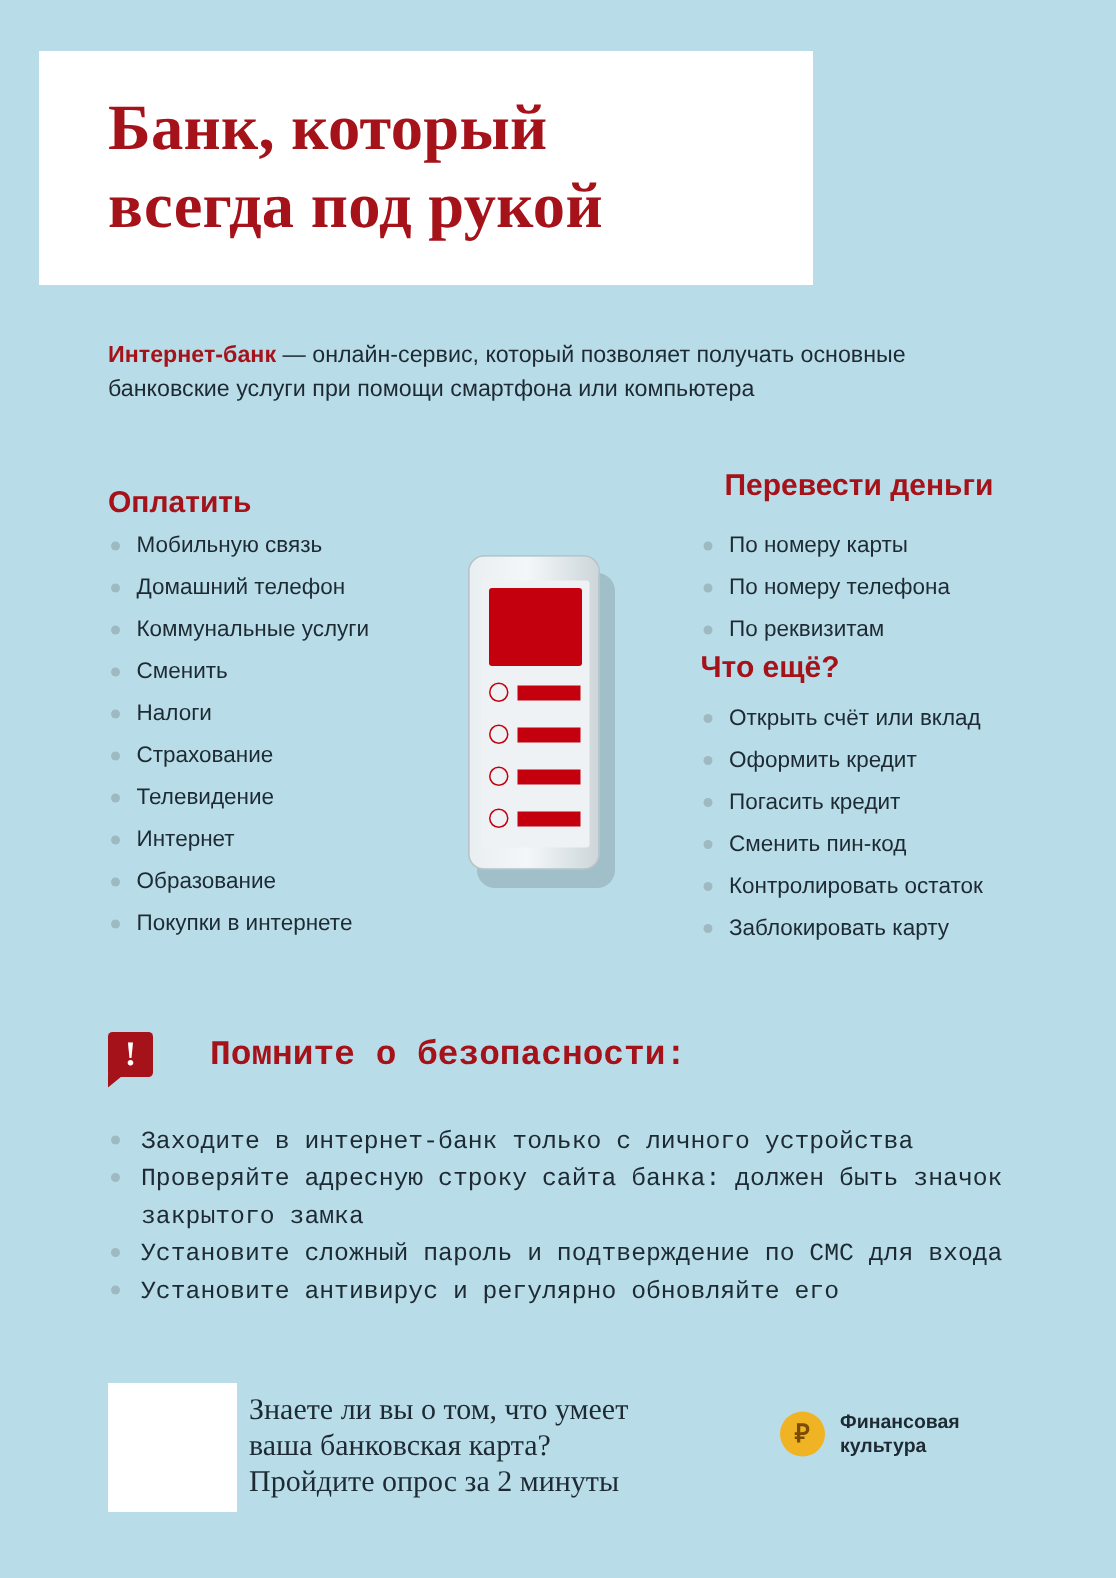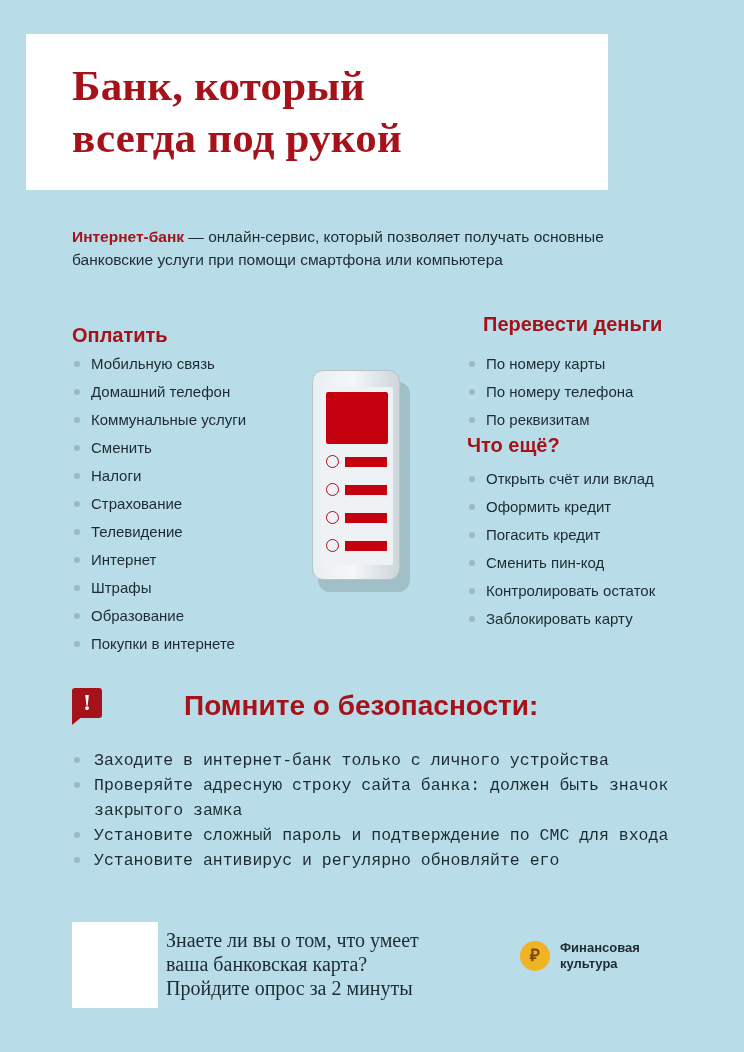--- a/index.html
+++ b/index.html
@@ -19,21 +19,21 @@
     height: 1052px;
     background: #b9dde8;
     box-sizing: border-box;
     padding: 0;
   }
   
   .title-band {
     position: absolute;
     left: 26px;
     top: 34px;
-    width: 582px;
+    width: 516px;
     height: 156px;
     background: #ffffff;
     display: flex;
     flex-direction: column;
     justify-content: center;
   }
   .title-line {
     font-family: "Liberation Serif", serif;
     font-weight: bold;
     color: #a51219;
@@ -229,24 +229,23 @@
     font-weight: bold;
     font-size: 23px;
     line-height: 29px;
     text-align: center;
   }
   #sec-title {
     position: absolute;
     left: 140px;
     top: 690px;
     color: #a51219;
-    font-family: Liberation Sans, sans-serif;
-    font-weight: bold;
-    font-size: 28px;
-    margin-left: 44px;
+    font-family: Liberation Mono, monospace;
+    font-weight: bold;
+    font-size: 23px;
   }
   #list-security {
     position: absolute;
     left: 72px;
     top: 748px;
     width: 600px;
   }
   #list-security li {
     font-family: Liberation Mono, monospace;
     font-size: 16.5px;
@@ -335,21 +334,20 @@
   <div class="col-head" id="head-pay">Оплатить</div>
   <ul class="bl" id="list-pay">
     <li>Мобильную связь</li>
     <li>Домашний телефон</li>
     <li>Коммунальные услуги</li>
     <li>Сменить</li>
     <li>Налоги</li>
     <li>Страхование</li>
     <li>Телевидение</li>
     <li>Интернет</li>
-    <li>Штрафы</li>
     <li>Образование</li>
     <li>Покупки в интернете</li>
   </ul>
 
   <div class="phone">
     <div class="phone-shadow"></div>
     <div class="phone-body">
       <div class="phone-screen">
         <div class="scr-block"></div>
         <div class="scr-row" style="top:66px">

